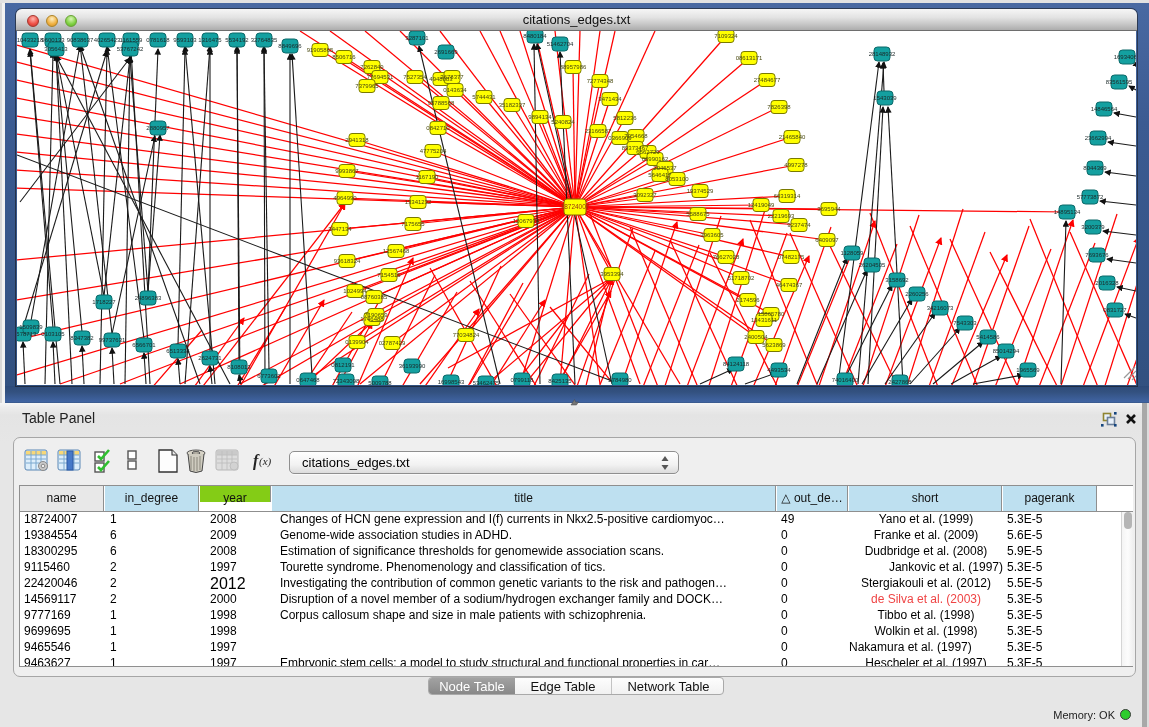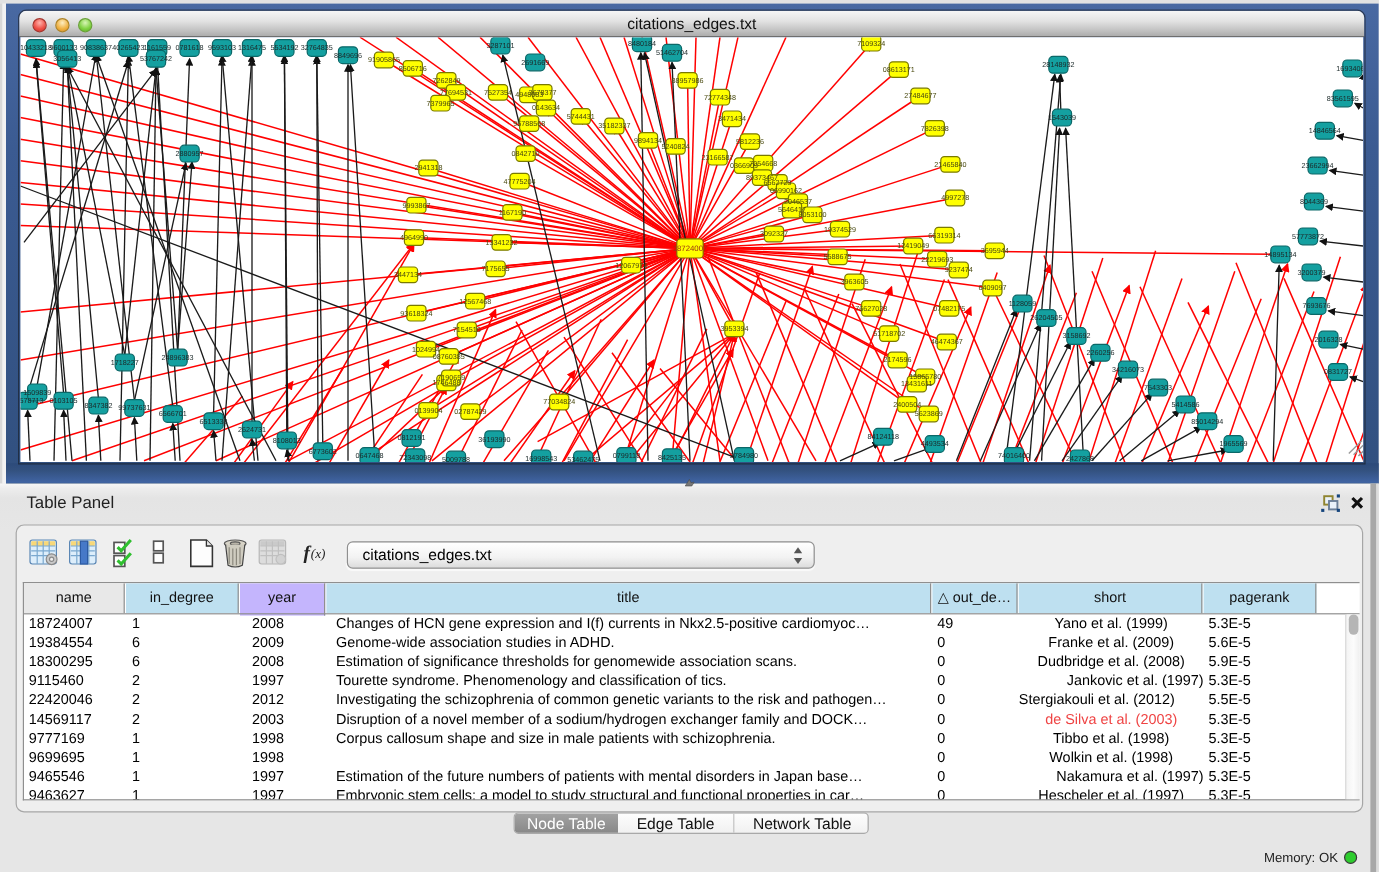--- a/index.html
+++ b/index.html
@@ -619,21 +619,21 @@
  <div class="abs" style="left:12px;top:0;font-size:13px;line-height:22px;color:#000">citations_edges.txt</div>
  <svg width="10" height="16" viewBox="0 0 10 16" style="position:absolute;right:8px;top:3px">
           <path d="M5 1 L8.5 6 H1.5 z" fill="#555"></path>
           <path d="M5 15 L1.5 10 H8.5 z" fill="#555"></path>
         </svg>
 </div>
 <div class="abs" style="left:5px;top:47px;width:1114px;height:182px;background:#fff;border:1px solid #8f8f8f;border-right:0;overflow:hidden">
         <div class="abs" style="left:0;top:0;width:1100px;height:182px">
           <div style="position:absolute;left:0px;top:0;width:84px;height:25px;background:#e8e8e8;border-right:1px solid #8f8f8f;text-align:center;line-height:25px;font-size:12px;color:#111">name</div>
           <div style="position:absolute;left:85px;top:0;width:94px;height:25px;background:#bee0f0;border-right:1px solid #8f8f8f;text-align:center;line-height:25px;font-size:12px;color:#111">in_degree</div>
-          <div style="position:absolute;left:180px;top:0;width:71px;height:27px;background:#c4b5fd;border-right:1px solid #8f8f8f;text-align:center;line-height:25px;font-size:12px;color:#111">year</div>
+          <div style="position:absolute;left:180px;top:0;width:71px;height:16px;background:#84cc16;border-right:1px solid #8f8f8f;text-align:center;line-height:25px;font-size:12px;color:#111">year</div>
           <div style="position:absolute;left:252px;top:0;width:504px;height:25px;background:#bee0f0;border-right:1px solid #8f8f8f;text-align:center;line-height:25px;font-size:12px;color:#111">title</div>
           <div style="position:absolute;left:757px;top:0;width:71px;height:25px;background:#bee0f0;border-right:1px solid #8f8f8f;text-align:center;line-height:25px;font-size:12px;color:#111">△ out_de…</div>
           <div style="position:absolute;left:829px;top:0;width:153px;height:25px;background:#bee0f0;border-right:1px solid #8f8f8f;text-align:center;line-height:25px;font-size:12px;color:#111">short</div>
           <div style="position:absolute;left:983px;top:0;width:94px;height:25px;background:#bee0f0;border-right:1px solid #8f8f8f;text-align:center;line-height:25px;font-size:12px;color:#111">pagerank</div>
           <div style="position:absolute;left:4px;top:26px;height:16px;font-size:12px;line-height:15px;color:#000;white-space:nowrap">18724007</div>
           <div style="position:absolute;left:90px;top:26px;height:16px;font-size:12px;line-height:15px;color:#000;white-space:nowrap">1</div>
           <div style="position:absolute;left:190px;top:26px;height:16px;font-size:12px;line-height:15px;color:#000;white-space:nowrap">2008</div>
           <div style="position:absolute;left:260px;top:26px;height:16px;font-size:12px;line-height:15px;color:#000;white-space:nowrap">Changes of HCN gene expression and I(f) currents in Nkx2.5-positive cardiomyoc…</div>
           <div style="position:absolute;left:761px;top:26px;height:16px;font-size:12px;line-height:15px;color:#000;white-space:nowrap">49</div>
           <div style="position:absolute;left:829px;top:26px;width:154px;height:16px;font-size:12px;line-height:15px;text-align:center;color:#000;white-space:nowrap">Yano et al. (1999)</div>
@@ -654,51 +654,50 @@
           <div style="position:absolute;left:987px;top:58px;height:16px;font-size:12px;line-height:15px;color:#000;white-space:nowrap">5.9E-5</div>
           <div style="position:absolute;left:4px;top:74px;height:16px;font-size:12px;line-height:15px;color:#000;white-space:nowrap">9115460</div>
           <div style="position:absolute;left:90px;top:74px;height:16px;font-size:12px;line-height:15px;color:#000;white-space:nowrap">2</div>
           <div style="position:absolute;left:190px;top:74px;height:16px;font-size:12px;line-height:15px;color:#000;white-space:nowrap">1997</div>
           <div style="position:absolute;left:260px;top:74px;height:16px;font-size:12px;line-height:15px;color:#000;white-space:nowrap">Tourette syndrome. Phenomenology and classification of tics.</div>
           <div style="position:absolute;left:761px;top:74px;height:16px;font-size:12px;line-height:15px;color:#000;white-space:nowrap">0</div>
           <div style="position:absolute;left:829px;top:74px;width:154px;height:16px;font-size:12px;line-height:15px;text-align:right;color:#000;white-space:nowrap">Jankovic et al. (1997)</div>
           <div style="position:absolute;left:987px;top:74px;height:16px;font-size:12px;line-height:15px;color:#000;white-space:nowrap">5.3E-5</div>
           <div style="position:absolute;left:4px;top:90px;height:16px;font-size:12px;line-height:15px;color:#000;white-space:nowrap">22420046</div>
           <div style="position:absolute;left:90px;top:90px;height:16px;font-size:12px;line-height:15px;color:#000;white-space:nowrap">2</div>
-          <div style="position:absolute;left:190px;top:90px;height:16px;font-size:12px;line-height:15px;color:#000;white-space:nowrap">2012</div>
-          <div style="position:absolute;left:260px;top:90px;height:16px;font-size:12px;line-height:15px;color:#000;white-space:nowrap">Investigating the schizophrenia of common genetic variants to the risk and pathogen…</div>
+          <div style="position:absolute;left:190px;top:90px;height:16px;font-size:16px;line-height:15px;color:#000;white-space:nowrap">2012</div>
+          <div style="position:absolute;left:260px;top:90px;height:16px;font-size:12px;line-height:15px;color:#000;white-space:nowrap">Investigating the contribution of common genetic variants to the risk and pathogen…</div>
           <div style="position:absolute;left:761px;top:90px;height:16px;font-size:12px;line-height:15px;color:#000;white-space:nowrap">0</div>
-          <div style="position:absolute;left:829px;top:90px;width:154px;height:16px;font-size:12px;line-height:15px;color:#000;white-space:nowrap">Stergiakouli et al. (2012)</div>
+          <div style="position:absolute;left:829px;top:90px;width:154px;height:16px;font-size:12px;line-height:15px;text-align:center;color:#000;white-space:nowrap">Stergiakouli et al. (2012)</div>
           <div style="position:absolute;left:987px;top:90px;height:16px;font-size:12px;line-height:15px;color:#000;white-space:nowrap">5.5E-5</div>
           <div style="position:absolute;left:4px;top:106px;height:16px;font-size:12px;line-height:15px;color:#000;white-space:nowrap">14569117</div>
           <div style="position:absolute;left:90px;top:106px;height:16px;font-size:12px;line-height:15px;color:#000;white-space:nowrap">2</div>
-          <div style="position:absolute;left:190px;top:106px;height:16px;font-size:12px;line-height:15px;color:#000;white-space:nowrap">2003</div>
+          <div style="position:absolute;left:190px;top:106px;height:16px;font-size:12px;line-height:15px;color:#000;white-space:nowrap">2000</div>
           <div style="position:absolute;left:260px;top:106px;height:16px;font-size:12px;line-height:15px;color:#000;white-space:nowrap">Disruption of a novel member of a sodium/hydrogen exchanger family and DOCK…</div>
           <div style="position:absolute;left:761px;top:106px;height:16px;font-size:12px;line-height:15px;color:#000;white-space:nowrap">0</div>
           <div style="position:absolute;left:829px;top:106px;width:154px;height:16px;font-size:12px;line-height:15px;text-align:center;color:#ef4444;white-space:nowrap">de Silva et al. (2003)</div>
           <div style="position:absolute;left:987px;top:106px;height:16px;font-size:12px;line-height:15px;color:#000;white-space:nowrap">5.3E-5</div>
           <div style="position:absolute;left:4px;top:122px;height:16px;font-size:12px;line-height:15px;color:#000;white-space:nowrap">9777169</div>
           <div style="position:absolute;left:90px;top:122px;height:16px;font-size:12px;line-height:15px;color:#000;white-space:nowrap">1</div>
           <div style="position:absolute;left:190px;top:122px;height:16px;font-size:12px;line-height:15px;color:#000;white-space:nowrap">1998</div>
           <div style="position:absolute;left:260px;top:122px;height:16px;font-size:12px;line-height:15px;color:#000;white-space:nowrap">Corpus callosum shape and size in male patients with schizophrenia.</div>
           <div style="position:absolute;left:761px;top:122px;height:16px;font-size:12px;line-height:15px;color:#000;white-space:nowrap">0</div>
           <div style="position:absolute;left:829px;top:122px;width:154px;height:16px;font-size:12px;line-height:15px;text-align:center;color:#000;white-space:nowrap">Tibbo et al. (1998)</div>
           <div style="position:absolute;left:987px;top:122px;height:16px;font-size:12px;line-height:15px;color:#000;white-space:nowrap">5.3E-5</div>
           <div style="position:absolute;left:4px;top:138px;height:16px;font-size:12px;line-height:15px;color:#000;white-space:nowrap">9699695</div>
           <div style="position:absolute;left:90px;top:138px;height:16px;font-size:12px;line-height:15px;color:#000;white-space:nowrap">1</div>
           <div style="position:absolute;left:190px;top:138px;height:16px;font-size:12px;line-height:15px;color:#000;white-space:nowrap">1998</div>
           <div style="position:absolute;left:761px;top:138px;height:16px;font-size:12px;line-height:15px;color:#000;white-space:nowrap">0</div>
           <div style="position:absolute;left:829px;top:138px;width:154px;height:16px;font-size:12px;line-height:15px;text-align:center;color:#000;white-space:nowrap">Wolkin et al. (1998)</div>
           <div style="position:absolute;left:987px;top:138px;height:16px;font-size:12px;line-height:15px;color:#000;white-space:nowrap">5.3E-5</div>
           <div style="position:absolute;left:4px;top:154px;height:16px;font-size:12px;line-height:15px;color:#000;white-space:nowrap">9465546</div>
           <div style="position:absolute;left:90px;top:154px;height:16px;font-size:12px;line-height:15px;color:#000;white-space:nowrap">1</div>
           <div style="position:absolute;left:190px;top:154px;height:16px;font-size:12px;line-height:15px;color:#000;white-space:nowrap">1997</div>
-          <div style="position:absolute;left:260px;top:154px;height:16px;font-size:12px;line-height:15px;color:#000;white-space:nowrap">Estimation of the future numbers of patients with mental disorders in Japan base…</div>
           <div style="position:absolute;left:761px;top:154px;height:16px;font-size:12px;line-height:15px;color:#000;white-space:nowrap">0</div>
-          <div style="position:absolute;left:829px;top:154px;width:154px;height:16px;font-size:12px;line-height:15px;text-align:right;color:#000;white-space:nowrap">Nakamura et al. (1997)</div>
+          <div style="position:absolute;left:829px;top:154px;width:154px;height:16px;font-size:12px;line-height:15px;text-align:left;color:#000;white-space:nowrap">Nakamura et al. (1997)</div>
           <div style="position:absolute;left:987px;top:154px;height:16px;font-size:12px;line-height:15px;color:#000;white-space:nowrap">5.3E-5</div>
           <div style="position:absolute;left:4px;top:170px;height:16px;font-size:12px;line-height:15px;color:#000;white-space:nowrap">9463627</div>
           <div style="position:absolute;left:90px;top:170px;height:16px;font-size:12px;line-height:15px;color:#000;white-space:nowrap">1</div>
           <div style="position:absolute;left:190px;top:170px;height:16px;font-size:12px;line-height:15px;color:#000;white-space:nowrap">1997</div>
           <div style="position:absolute;left:260px;top:170px;height:16px;font-size:12px;line-height:15px;color:#000;white-space:nowrap">Embryonic stem cells: a model to study structural and functional properties in car…</div>
           <div style="position:absolute;left:761px;top:170px;height:16px;font-size:12px;line-height:15px;color:#000;white-space:nowrap">0</div>
           <div style="position:absolute;left:829px;top:170px;width:154px;height:16px;font-size:12px;line-height:15px;text-align:center;color:#000;white-space:nowrap">Hescheler et al. (1997)</div>
           <div style="position:absolute;left:987px;top:170px;height:16px;font-size:12px;line-height:15px;color:#000;white-space:nowrap">5.3E-5</div>
         </div>
         <div class="abs" style="left:0;top:25px;width:1114px;height:1px;background:#8f8f8f"></div>

